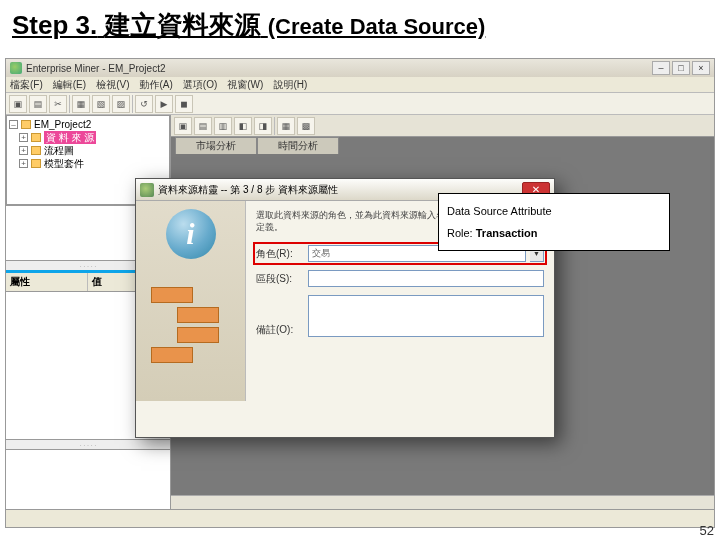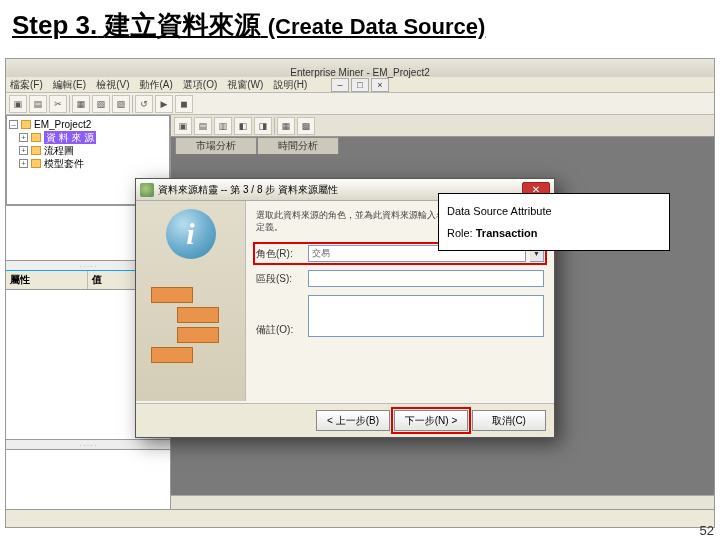--- a/index.html
+++ b/index.html
@@ -1,39 +1,39 @@
 <!DOCTYPE html>
 <html><head>
 <meta charset="utf-8">
 <style>
   * { box-sizing: border-box; margin: 0; padding: 0; }
   body { width: 720px; height: 540px; font-family: "Microsoft JhengHei", Arial, sans-serif; background: #fff; position: relative; overflow: hidden; font-size: 11px; }
   .step-header { padding: 8px 12px; font-size: 26px; font-weight: bold; text-decoration: underline; }
   .step-header .zh { font-family: "DFKai-SB","KaiTi",serif; }
   .step-header .en { font-size: 22px; font-weight: bold; }
   .app-window { position: absolute; top: 58px; left: 5px; width: 710px; height: 470px; border: 1px solid #999; background: #ece9d8; }
-  .title-bar { height: 18px; background: linear-gradient(#e9e6dc,#d7d2c4); display: flex; align-items: center; padding: 8px 4px; font-size: 10px; color: #333; flex-direction: column; }
+  .title-bar { height: 18px; background: linear-gradient(#e9e6dc,#d7d2c4); display: flex; align-items: center; padding: 0 4px; font-size: 10px; color: #333; }
   .title-bar .icon { width: 12px; height: 12px; margin-right: 4px; background: radial-gradient(circle at 40% 40%, #9c6,#4a7); border-radius: 2px; }
   .title-bar-spacer { flex: 1; }
   .title-ctrls { display:flex; gap:2px; }
   .title-ctrls span { width:18px;height:14px;border:1px solid #aaa;background:#eee;font-size:9px;display:flex;align-items:center;justify-content:center;cursor:pointer; }
   .menu-bar { height:16px;background:#ece9d8;display:flex;padding:0 4px;font-size:10px;color:#333;gap:10px;border-bottom:1px solid #bbb; }
   .menu-bar span { line-height:16px;cursor:default; }
   .toolbar { height:22px;background:#f2f0e6;display:flex;align-items:center;padding:0 3px;gap:2px;border-bottom:1px solid #bbb; }
   .tbtn { width:18px;height:18px;border:1px solid #c9c5b6;background:#f6f4ec;display:flex;align-items:center;justify-content:center;font-size:9px;color:#555;cursor:pointer; }
   .tbtn.sep { width:1px;background:#bbb;border:none; }
   .app-body { position:absolute;top:56px;left:0;right:0;bottom:18px;display:flex; }
   .left-panel { width:165px;background:#fff;display:flex;flex-direction:column;border-right:1px solid #999; }
   .tree-box { flex:0 0 90px;background:#fff;border:1px solid #999;margin:0;padding:2px;overflow:hidden; }
   .tree-item { font-size:10px;line-height:13px;display:flex;align-items:center;gap:3px; }
   .tree-item .exp { width:9px;height:9px;border:1px solid #888;font-size:8px;display:flex;align-items:center;justify-content:center;color:#555; }
   .tree-item .nic { width:10px;height:9px;background:#fc6;border:1px solid #c93; }
-  .tree-item.sel span.txt { background:#8b5cf6;color:#fff;padding:0 2px; }
+  .tree-item.sel span.txt { background:#ec4899;color:#fff;padding:0 2px; }
   .tree-item.ind1 { padding-left:10px; }
-  .prop-hdr { display:flex;border-top:1px solid #0ea5e9;border-bottom:1px solid #999;background:#ece9d8; }
+  .prop-hdr { display:flex;border-top:3px solid #0ea5e9;border-bottom:1px solid #999;background:#ece9d8; }
   .prop-hdr div { flex:1;font-size:10px;padding:2px 4px;font-weight:bold;border-right:1px solid #bbb; }
   .prop-body { flex:1;background:#fff; }
   .lower-box { height:60px;border-top:1px solid #999;background:#fff; }
   .canvas { flex:1;background:#7a7a7a;position:relative; }
   .canvas-toolbar { height:22px;background:#e6e3d6;display:flex;align-items:center;padding:0 3px;gap:2px;border-bottom:1px solid #999; }
   .canvas-tabs { position:absolute;top:22px;left:4px;display:flex;gap:0; }
   .ctab { background:#ccc9bb;border:1px solid #888;border-bottom:none;padding:1px 20px;font-size:10px;color:#333; }
   .status-bar { position:absolute;left:0;right:0;bottom:0;height:18px;background:#ece9d8;border-top:1px solid #999; }
 
   
@@ -193,25 +193,20 @@
       <div class="form-row">
         <label>區段(S):</label>
         <div class="field"></div>
       </div>
       <div class="form-row" style="align-items:flex-end">
         <label>備註(O):</label>
         <textarea class="field" style=""></textarea>
       </div>
     </div>
   </div>
-  <div class="wiz-btns">
-    <div class="wbtn">&lt; 上一步(B)</div>
-    <div class="wbtn hl">下一步(N) &gt;</div>
-    <div class="wbtn">取消(C)</div>
-  </div>
 </div>
 
 <div class="callout">
   <span>Data Source Attribute</span><br>
   <span>Role: </span><b>Transaction</b>
 </div>
 
 <div class="page-num">52</div>
 
 </body></html>

